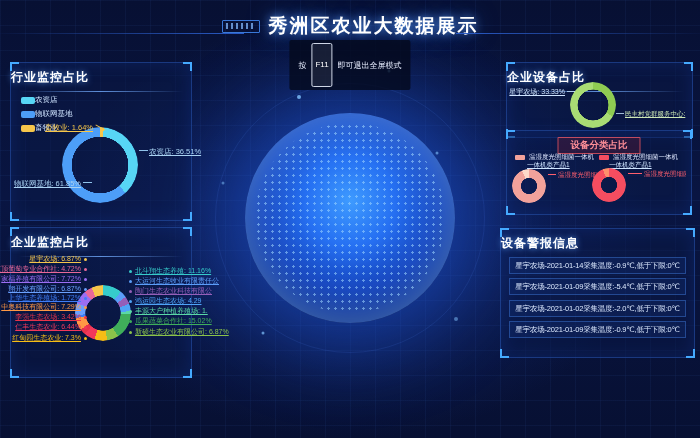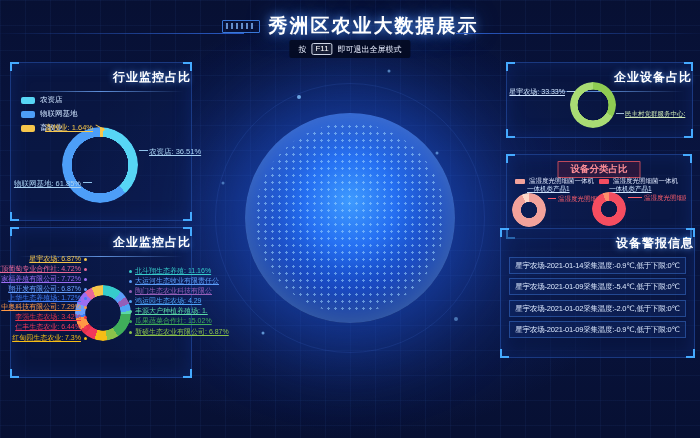--- a/index.html
+++ b/index.html
@@ -34,37 +34,37 @@
     background:repeating-linear-gradient(90deg,rgba(130,185,255,.75) 0 2px,transparent 2px 5px);
     background-size:80% 55%;background-repeat:no-repeat;background-position:center;}
   h1{font-size:19px;color:#fff;letter-spacing:2px;margin:0;font-weight:bold;
     text-shadow:0 0 10px rgba(90,160,255,.95),0 0 22px rgba(60,120,255,.6);}
   .hline{position:absolute;top:33px;height:1px;width:244px;}
   .hline.l{left:0;background:linear-gradient(90deg,rgba(30,70,170,.05),#2a5cc8);}
   .hline.r{right:0;background:linear-gradient(270deg,rgba(30,70,170,.05),#2a5cc8);}
   .hint{position:absolute;top:40px;left:50%;transform:translateX(-50%);
     background:rgba(4,9,28,.8);border-radius:2px;padding:3px 9px;font-size:8px;color:#e8eeff;
     display:flex;align-items:center;gap:5px;white-space:nowrap;}
-  .key{border:1px solid #cfd6e6;border-radius:2px;padding:0 3px;line-height:10px;font-size:8px;
+  .key{border:1px solid #cfd6e6;border-radius:2px;padding:16px 3px;line-height:10px;font-size:8px;
     color:#fff;background:rgba(255,255,255,.08);}
   
   .panel{position:absolute;background:rgba(10,26,74,.45);border:1px solid rgba(40,86,180,.55);
     box-shadow:inset 0 0 18px rgba(20,60,160,.28);}
   .panel::before,.panel::after,.corners::before,.corners::after{content:'';position:absolute;width:7px;height:7px;}
   .panel::before{top:-1px;left:-1px;border-top:2px solid #45aaff;border-left:2px solid #45aaff;}
   .panel::after{top:-1px;right:-1px;border-top:2px solid #45aaff;border-right:2px solid #45aaff;}
   .corners::before{bottom:-1px;left:-1px;border-bottom:2px solid #45aaff;border-left:2px solid #45aaff;}
   .corners::after{bottom:-1px;right:-1px;border-bottom:2px solid #45aaff;border-right:2px solid #45aaff;}
-  .ptitle{margin:6px 0 0;text-align:right;font-size:12px;font-weight:bold;color:#fff;
+  .ptitle{margin:6px 0 0;text-align:left;font-size:12px;font-weight:bold;color:#fff;
     letter-spacing:1px;text-shadow:0 0 6px rgba(90,160,255,.85);}
   .pdiv{height:1px;margin:5px 8px 0;
     background:linear-gradient(90deg,rgba(60,120,230,0),rgba(110,165,245,.85),rgba(60,120,230,0));}
   
   .legend{position:absolute;left:10px;top:32px;}
-  .li{display:flex;align-items:center;gap:5px;margin-bottom:4px;font-size:7.5px;color:#cfe4ff;}
+  .li{display:flex;align-items:center;margin-bottom:4px;font-size:7.5px;color:#cfe4ff;}
   .sw{width:14px;height:7px;border-radius:2px;}
   
   .donut{position:absolute;border-radius:50%;}
   .d-ind{left:51px;top:64px;width:76px;height:76px;
     -webkit-mask:radial-gradient(closest-side,transparent 74%,#000 75%);
     mask:radial-gradient(closest-side,transparent 74%,#000 75%);
     filter:drop-shadow(0 0 5px rgba(90,170,255,.5));}
   .d-ent{left:64px;top:57px;width:56px;height:56px;
     -webkit-mask:radial-gradient(closest-side,transparent 62%,#000 64%);
     mask:radial-gradient(closest-side,transparent 62%,#000 64%);}
@@ -171,21 +171,21 @@
   <div class="corners"></div>
   <h2 class="ptitle">企业设备占比</h2>
   <div class="pdiv"></div>
   <div class="donut d-eq" style="background: conic-gradient(rgb(143, 204, 82) 0deg, rgb(143, 204, 82) 119.988deg, rgb(169, 220, 116) 119.988deg, rgb(169, 220, 116) 360deg);"></div>
   <span class="plabel" style="right: 127px; top: 24px; color: rgb(207, 228, 255);">星宇农场: 33.33%</span>
   <div class="lead" style="left:60px;top:28px;width:8px;background:rgba(200,230,255,.8);"></div>
   <span class="plabel" style="left: 118px; top: 47px; font-size: 6.5px; color: rgb(205, 232, 181);">民主村党群服务中心:</span>
   <div class="lead" style="left:109px;top:50px;width:8px;background:rgba(200,230,255,.8);"></div>
 </section>
 
-<section class="panel" style="left:506px;top:154px;width:184px;height:83px;">
+<section class="panel" style="left:506px;top:130px;width:184px;height:83px;">
   <div class="corners"></div>
   <div class="ctitle">设备分类占比</div>
   <div class="cleg" style="left:8px;top:22px;">
     <span class="sw2" style="background: rgb(242, 162, 155);"></span>
     <span>温湿度光照细菌一体机</span>
   </div>
   <span class="plabel" style="left:20px;top:30px;font-size:6.5px;">一体机类产品1</span>
   <div class="donut d-cls" style="left: 5px; top: 38px; background: conic-gradient(rgb(242, 162, 155) 0deg, rgb(242, 162, 155) 334.8deg, rgb(255, 217, 201) 334.8deg, rgb(255, 217, 201) 360deg);"></div>
   <span class="callout" style="left: 51px; top: 40px; max-width: 48px; color: rgb(255, 95, 109);">温湿度光照细菌一体机</span>
   <div class="lead" style="left:41px;top:43px;width:8px;background:#ff5f6d;"></div>

